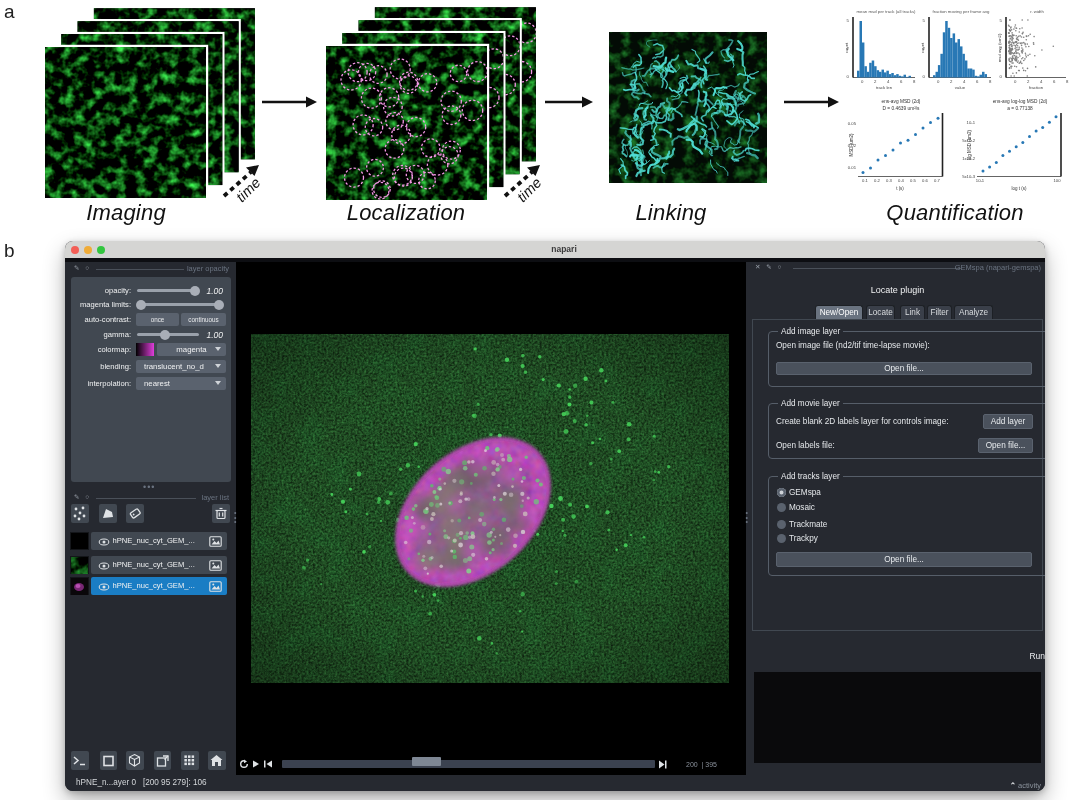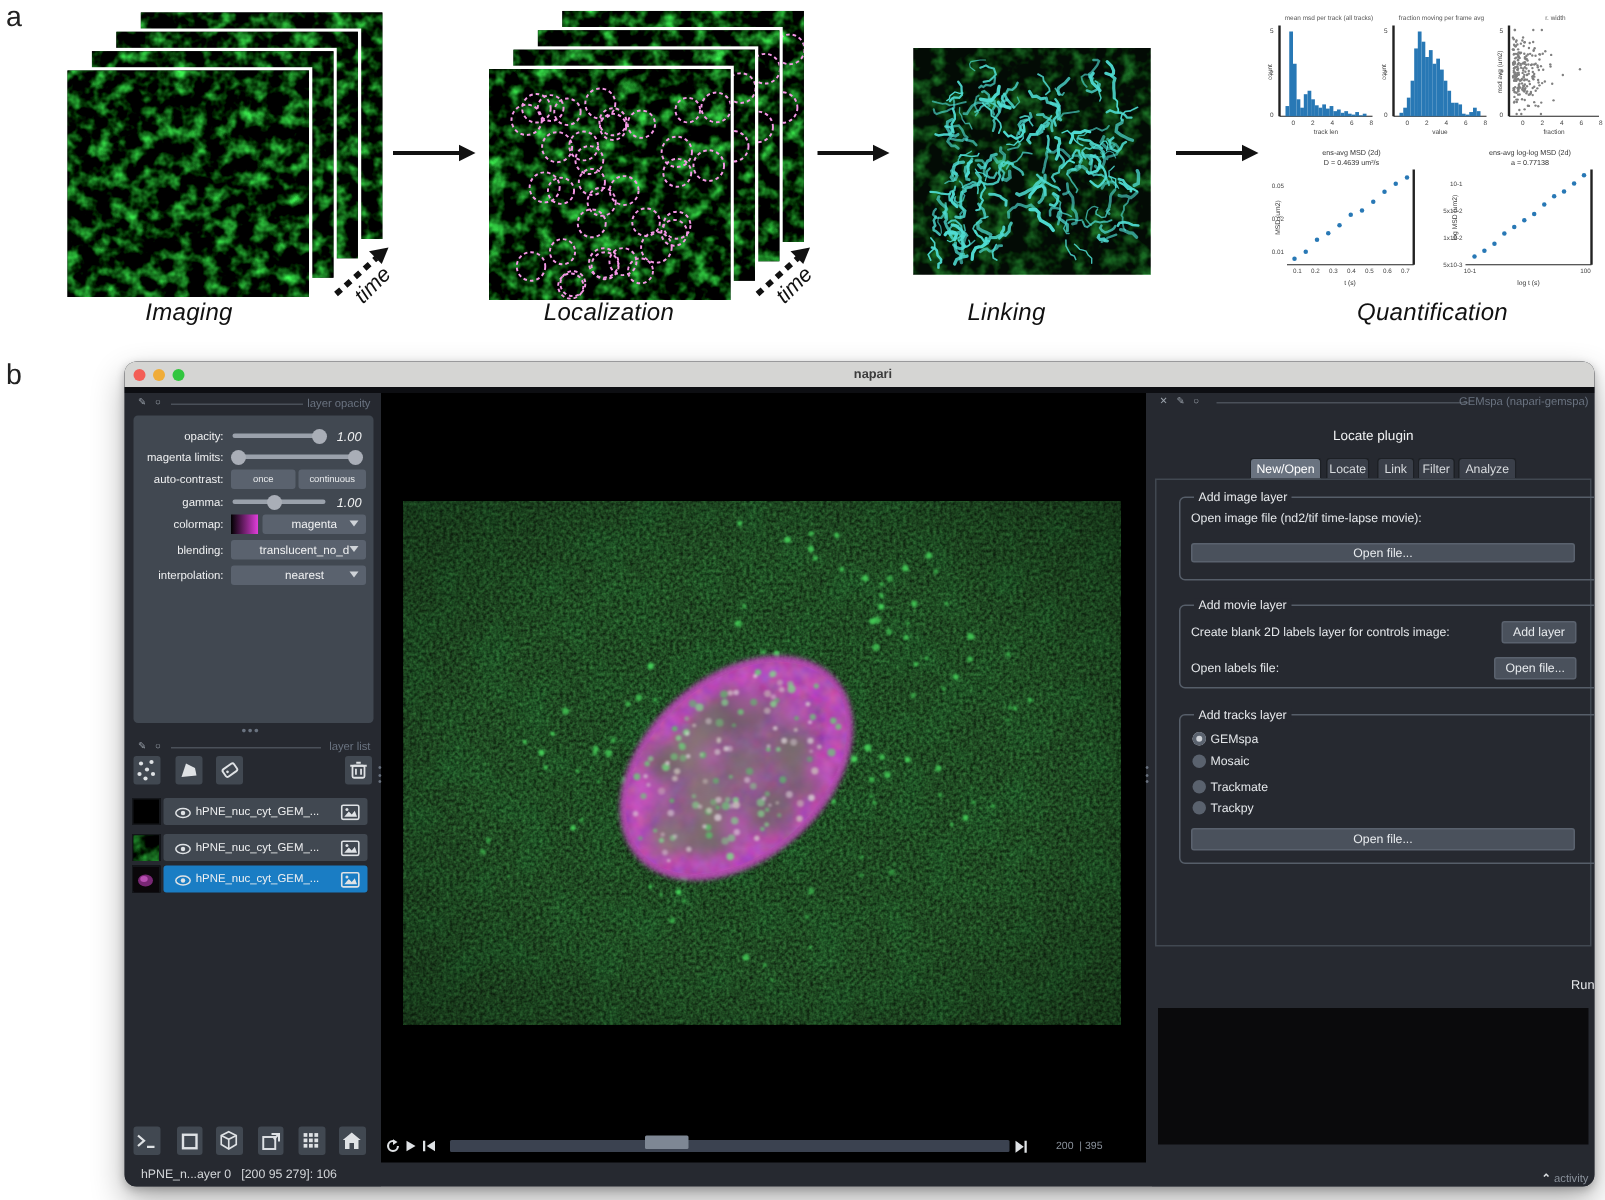--- a/index.html
+++ b/index.html
@@ -1,21 +1,21 @@
 <!DOCTYPE html>
 <html><head><meta charset="utf-8">
 <style>
 * { margin:0; padding:0; box-sizing:border-box; }
 body { width:1070px; height:800px; background:#fff; font-family:"Liberation Sans", sans-serif; position:relative; overflow:hidden; }
 .abs { position:absolute; }
 .lbl { position:absolute; font-size:19px; color:#222; }
-.cap { position:absolute; font-style:italic; font-size:16px; color:#111; text-align:center; letter-spacing:0.2px; }
+.cap { position:absolute; font-style:italic; font-size:22px; color:#111; text-align:center; letter-spacing:0.2px; }
 
 #win { position:absolute; left:65px; top:241px; width:980px; height:550px; border-radius:8px;
-  box-shadow:0 10px 22px rgba(0,0,0,0.30), 0 2px 6px rgba(0,0,0,0.22); background:#262930; overflow:hidden;margin-left:18px; }
+  box-shadow:0 10px 22px rgba(0,0,0,0.30), 0 2px 6px rgba(0,0,0,0.22); background:#262930; overflow:hidden; }
 #titlebar { position:absolute; left:0; top:0; width:980px; height:17px; background:#d5d5d3; }
 .tl { position:absolute; top:4.5px; width:8px; height:8px; border-radius:50%; }
 #tbtitle { position:absolute; left:0; top:3px; width:100%; text-align:center; font-size:8.5px; font-weight:bold; color:#3c3c3c; padding-left:18px; }
 
 #ldock { position:absolute; left:0; top:17px; width:171px; height:533px; background:#262930; }
 #canvas { position:absolute; left:171px; top:17px; width:510px; height:517px; background:#000; }
 #rdock { position:absolute; left:685px; top:17px; width:295px; height:533px; background:#262930; }
 .dockdots { position:absolute; width:3px; color:#6a7380; font-size:7px; line-height:4.6px; }
 
 .dtbar { position:absolute; height:10px; }
@@ -23,21 +23,21 @@
 .dttext { position:absolute; top:0; font-size:7.5px; color:#6a7380; }
 .dticons { position:absolute; top:0; font-size:6.5px; color:#9aa1aa; letter-spacing:2px; }
 
 #lcbox { position:absolute; left:6px; top:19px; width:160px; height:205px; background:#414851; border-radius:3px; }
 .row { position:absolute; left:0; width:160px; height:15px; }
 .rlab { position:absolute; right:100px; top:2.5px; font-size:7.6px; color:#f0f1f2; text-align:right; white-space:nowrap; }
 .track { position:absolute; height:3px; background:#9aa1ab; border-radius:1.5px; top:6px; }
 .knob { position:absolute; width:10px; height:10px; border-radius:50%; background:#a9aeb7; top:2.5px; }
 .rval { position:absolute; right:8px; top:3px; font-size:8.5px; color:#f0f1f2;font-style:italic; }
 .sbtn { position:absolute; height:13px; background:#5a626e; border-radius:2px; color:#e8eaec; font-size:6.3px; text-align:center; line-height:13px; top:1px; }
-.drop { position:absolute; height:13.5px; background:#5a626e; border-radius:2px; color:#f0f1f2; font-size:7.8px; line-height:13.5px; padding-left:8px; top:0.5px;text-align:center; }
+.drop { position:absolute; height:13.5px; background:#5a626e; border-radius:2px; color:#f0f1f2; font-size:7.8px; line-height:13.5px; padding-left:8px; top:0.5px; }
 .darr { position:absolute; right:5px; top:4.5px; width:0; height:0; border-left:3.5px solid transparent; border-right:3.5px solid transparent; border-top:4.5px solid #cfd3d8; }
 
 .ibtn { position:absolute; width:18px; height:19px; background:#414851; border-radius:2px; }
 .layer { position:absolute; left:25.5px; width:136px; height:18px; background:#414851; border-radius:2px; color:#f0f1f2; font-size:7.6px; line-height:18px; }
 .thumb { position:absolute; left:5px; width:18.5px; height:18px; border:1px solid #14161a; background:#000; }
 .lname { position:absolute; left:22px; top:0; }
 
 .tbtn { position:absolute; width:17.5px; height:19px; background:#414851; border-radius:2px; }
 #status { position:absolute; left:11px; top:520px; font-size:8.2px; color:#d4d7da; }
 

